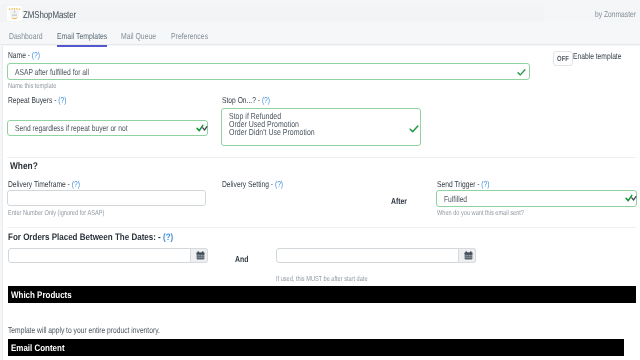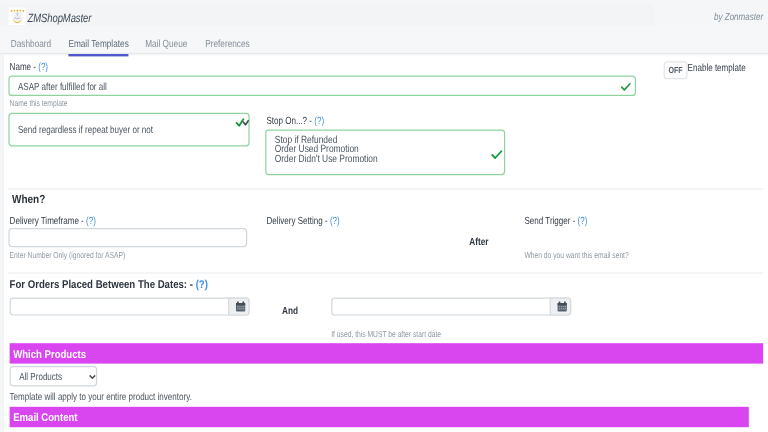--- a/index.html
+++ b/index.html
@@ -4,21 +4,21 @@
 <style>
   html,body{margin:0;padding:0;}
   body{width:640px;height:360px;overflow:hidden;background:#ffffff;
        font-family:"Liberation Sans",sans-serif;
        -webkit-font-smoothing:antialiased;text-rendering:geometricPrecision;}
   .app{width:640px;height:360px;position:relative;background:#f4f6f8;overflow:hidden;
        filter:opacity(1);-webkit-font-smoothing:antialiased;}
 
   
   .topbar{position:absolute;left:0;top:4px;width:544px;height:22px;background:#f2f4f6;
-          border-bottom:1px solid #eceff1;box-sizing:border-box;font-style:italic;}
+          border-bottom:1px solid #eceff1;box-sizing:border-box;}
   .logo{position:absolute;left:7px;top:2px;width:15px;height:15px;}
   .brand{position:absolute;left:23px;top:6px;font-size:10px;color:#404a55;letter-spacing:-0.1px;transform:scaleX(0.79);transform-origin:left top;}
   .byline{position:absolute;left:595px;top:5px;font-size:8.4px;color:#828e97;white-space:nowrap;transform:scaleX(0.8);transform-origin:left top;}
 
   
   .tabbar{position:absolute;left:0;top:22px;width:640px;height:23px;background:#f5f7f8;box-sizing:border-box;border-bottom:1px solid #e6eaed;}
   .tab{position:absolute;top:9px;font-size:8.6px;letter-spacing:0px;color:#858f99;white-space:nowrap;transform:scaleX(0.8);transform-origin:left top;}
   .tab.active{color:#5d6a77;}
   .tabunder{position:absolute;top:45px;height:2px;background:#5257cc;z-index:5;}
 
@@ -33,21 +33,21 @@
   .hint{position:absolute;font-size:7.2px;color:#9099a1;white-space:nowrap;
         transform:scaleX(0.78);transform-origin:left top;}
   .hint.wpnote{font-size:8.6px;color:#4b555e;}
   .fld{position:absolute;box-sizing:border-box;background:#fff;border:1px solid #d2d7db;
        border-radius:3px;}
   .fld.ok{border-color:#8ed3a0;}
   .fldtext{position:absolute;left:7px;top:50%;font-size:8.6px;
            color:#4a555f;white-space:nowrap;transform:translateY(-50%) scaleX(0.78);transform-origin:left center;}
   .sechead{position:absolute;font-size:9.8px;font-weight:bold;color:#2b3138;transform:scaleX(0.85);transform-origin:left top;}
   .divider{position:absolute;height:1px;background:#edeff1;}
-  .bar{position:absolute;background:#d946ef;box-sizing:border-box;}
+  .bar{position:absolute;background:#000000;box-sizing:border-box;}
   .bar span{position:absolute;left:3px;top:3px;color:#fff;font-size:9.4px;font-weight:bold;transform:scaleX(0.85);transform-origin:left top;}
   .after{position:absolute;font-size:8.6px;font-weight:bold;color:#2f3740;transform:scaleX(0.8);transform-origin:left top;}
   .toggle{position:absolute;box-sizing:border-box;border:1px solid #e1e5e8;border-radius:3px;
           background:#fdfdfe;}
   .toggle i{position:absolute;left:0;right:0;top:2px;text-align:center;font-style:normal;
             font-size:7.4px;font-weight:bold;color:#555f68;transform:scaleX(0.8);}
   .optlist{position:absolute;font-size:8.7px;color:#4a555f;white-space:nowrap;transform:scaleX(0.805);transform-origin:left top;}
   .datebtn{position:absolute;right:-1px;top:-1px;width:18px;height:15px;box-sizing:border-box;
            background:#edeff1;border:1px solid #d7dbdf;border-radius:0 3px 3px 0;}
 </style>
@@ -106,21 +106,21 @@
     <div class="fld ok" style="left:7px;top:63px;width:523px;height:17px">
       <div class="fldtext">ASAP after fulfilled for all</div>
       <svg style="position:absolute;right:3px;top:4px;width:9px;height:9px" viewBox="0 0 12 12">
         <path d="M1.4 6.2 L4.4 9.2 L10.6 2.4" stroke="#1e9a43" stroke-width="1.8" fill="none" stroke-linecap="round" stroke-linejoin="round"></path>
       </svg>
     </div>
     <div class="hint" style="left:8px;top:81px">Name this template</div>
 
     <div class="lbl" style="left:8px;top:95px"><span>Repeat Buyers -</span>
        <span class="q">(?)</span></div>
-    <div class="fld ok" style="left:7px;top:94px;width:201px;height:28px">
+    <div class="fld ok" style="left:7px;top:120px;width:201px;height:16px">
       <div class="fldtext">Send regardless if repeat buyer or not</div>
       <svg style="position:absolute;right:-1px;top:3px;width:12px;height:8px" viewBox="0 0 24 16">
         <path d="M2.2 8.8 L6.6 13.4 L13.6 2.6" stroke="#17963c" stroke-width="3.1" fill="none" stroke-linecap="round" stroke-linejoin="round"></path>
         <path d="M13.6 7.6 L17.2 12.0 L21.6 5.2" stroke="#3f4752" stroke-width="2.6" fill="none" stroke-linecap="round" stroke-linejoin="round"></path>
       </svg>
     </div>
 
     <div class="lbl" style="left:222px;top:95px"><span>Stop On...? -</span>
        <span class="q">(?)</span></div>
     <div class="fld ok" style="left:221px;top:108px;width:200px;height:38px">
@@ -143,20 +143,27 @@
     </div>
     <div class="hint" style="left:8px;top:208px">Enter Number Only (ignored for ASAP)</div>
 
     <div class="lbl" style="left:222px;top:179px"><span>Delivery Setting -</span>
        <span class="q">(?)</span></div>
 
     <div class="after" style="left:391px;top:196px">After</div>
 
     <div class="lbl" style="left:437px;top:179px"><span>Send Trigger -</span>
        <span class="q">(?)</span></div>
+    <div class="fld ok" style="left:436px;top:190px;width:201px;height:17px">
+      <div class="fldtext">Fulfilled</div>
+      <svg style="position:absolute;right:-1px;top:3px;width:12px;height:8px" viewBox="0 0 24 16">
+        <path d="M2.2 8.8 L6.6 13.4 L13.6 2.6" stroke="#17963c" stroke-width="3.1" fill="none" stroke-linecap="round" stroke-linejoin="round"></path>
+        <path d="M13.6 7.6 L17.2 12.0 L21.6 5.2" stroke="#3f4752" stroke-width="2.6" fill="none" stroke-linecap="round" stroke-linejoin="round"></path>
+      </svg>
+    </div>
     <div class="hint" style="left:437px;top:208px">When do you want this email sent?</div>
 
     <div class="divider" style="left:7px;top:227px;width:629px"></div>
 
     <div class="lbl big" style="left:8px;top:231px"><span>For Orders Placed Between The Dates: -</span>
        <span class="q">(?)</span></div>
 
     <div class="fld" style="left:8px;top:248px;width:200px;height:15px">
       <div class="fldtext"></div>
       <div class="datebtn">
@@ -200,25 +207,19 @@
               <rect x="10.2" y="9" width="1.7" height="1.7"></rect>
             </g>
         </svg>
       </div>
     </div>
     <div class="hint" style="left:276px;top:274px">If used, this MUST be after start date</div>
 
     <div class="bar" style="left:8px;top:286px;width:628px;height:17px">
       <span>Which Products</span>
     </div>
-    <div class="fld" style="left:8px;top:305px;width:73px;height:17px">
-      <div class="fldtext">All Products</div>
-      <svg style="position:absolute;left:65px;top:6px;width:6px;height:4px" viewBox="0 0 12 8">
-        <path d="M1.4 1.6 L6 6.4 L10.6 1.6" stroke="#4a525a" stroke-width="2.6" fill="none" stroke-linecap="butt" stroke-linejoin="miter"></path>
-      </svg>
-    </div>
     <div class="hint wpnote" style="left:8px;top:325px">Template will apply to your entire product inventory.</div>
 
     <div class="bar" style="left:8px;top:339px;width:616px;height:17px">
       <span>Email Content</span>
     </div>
   </div>
 </div>
 
 </body></html>

